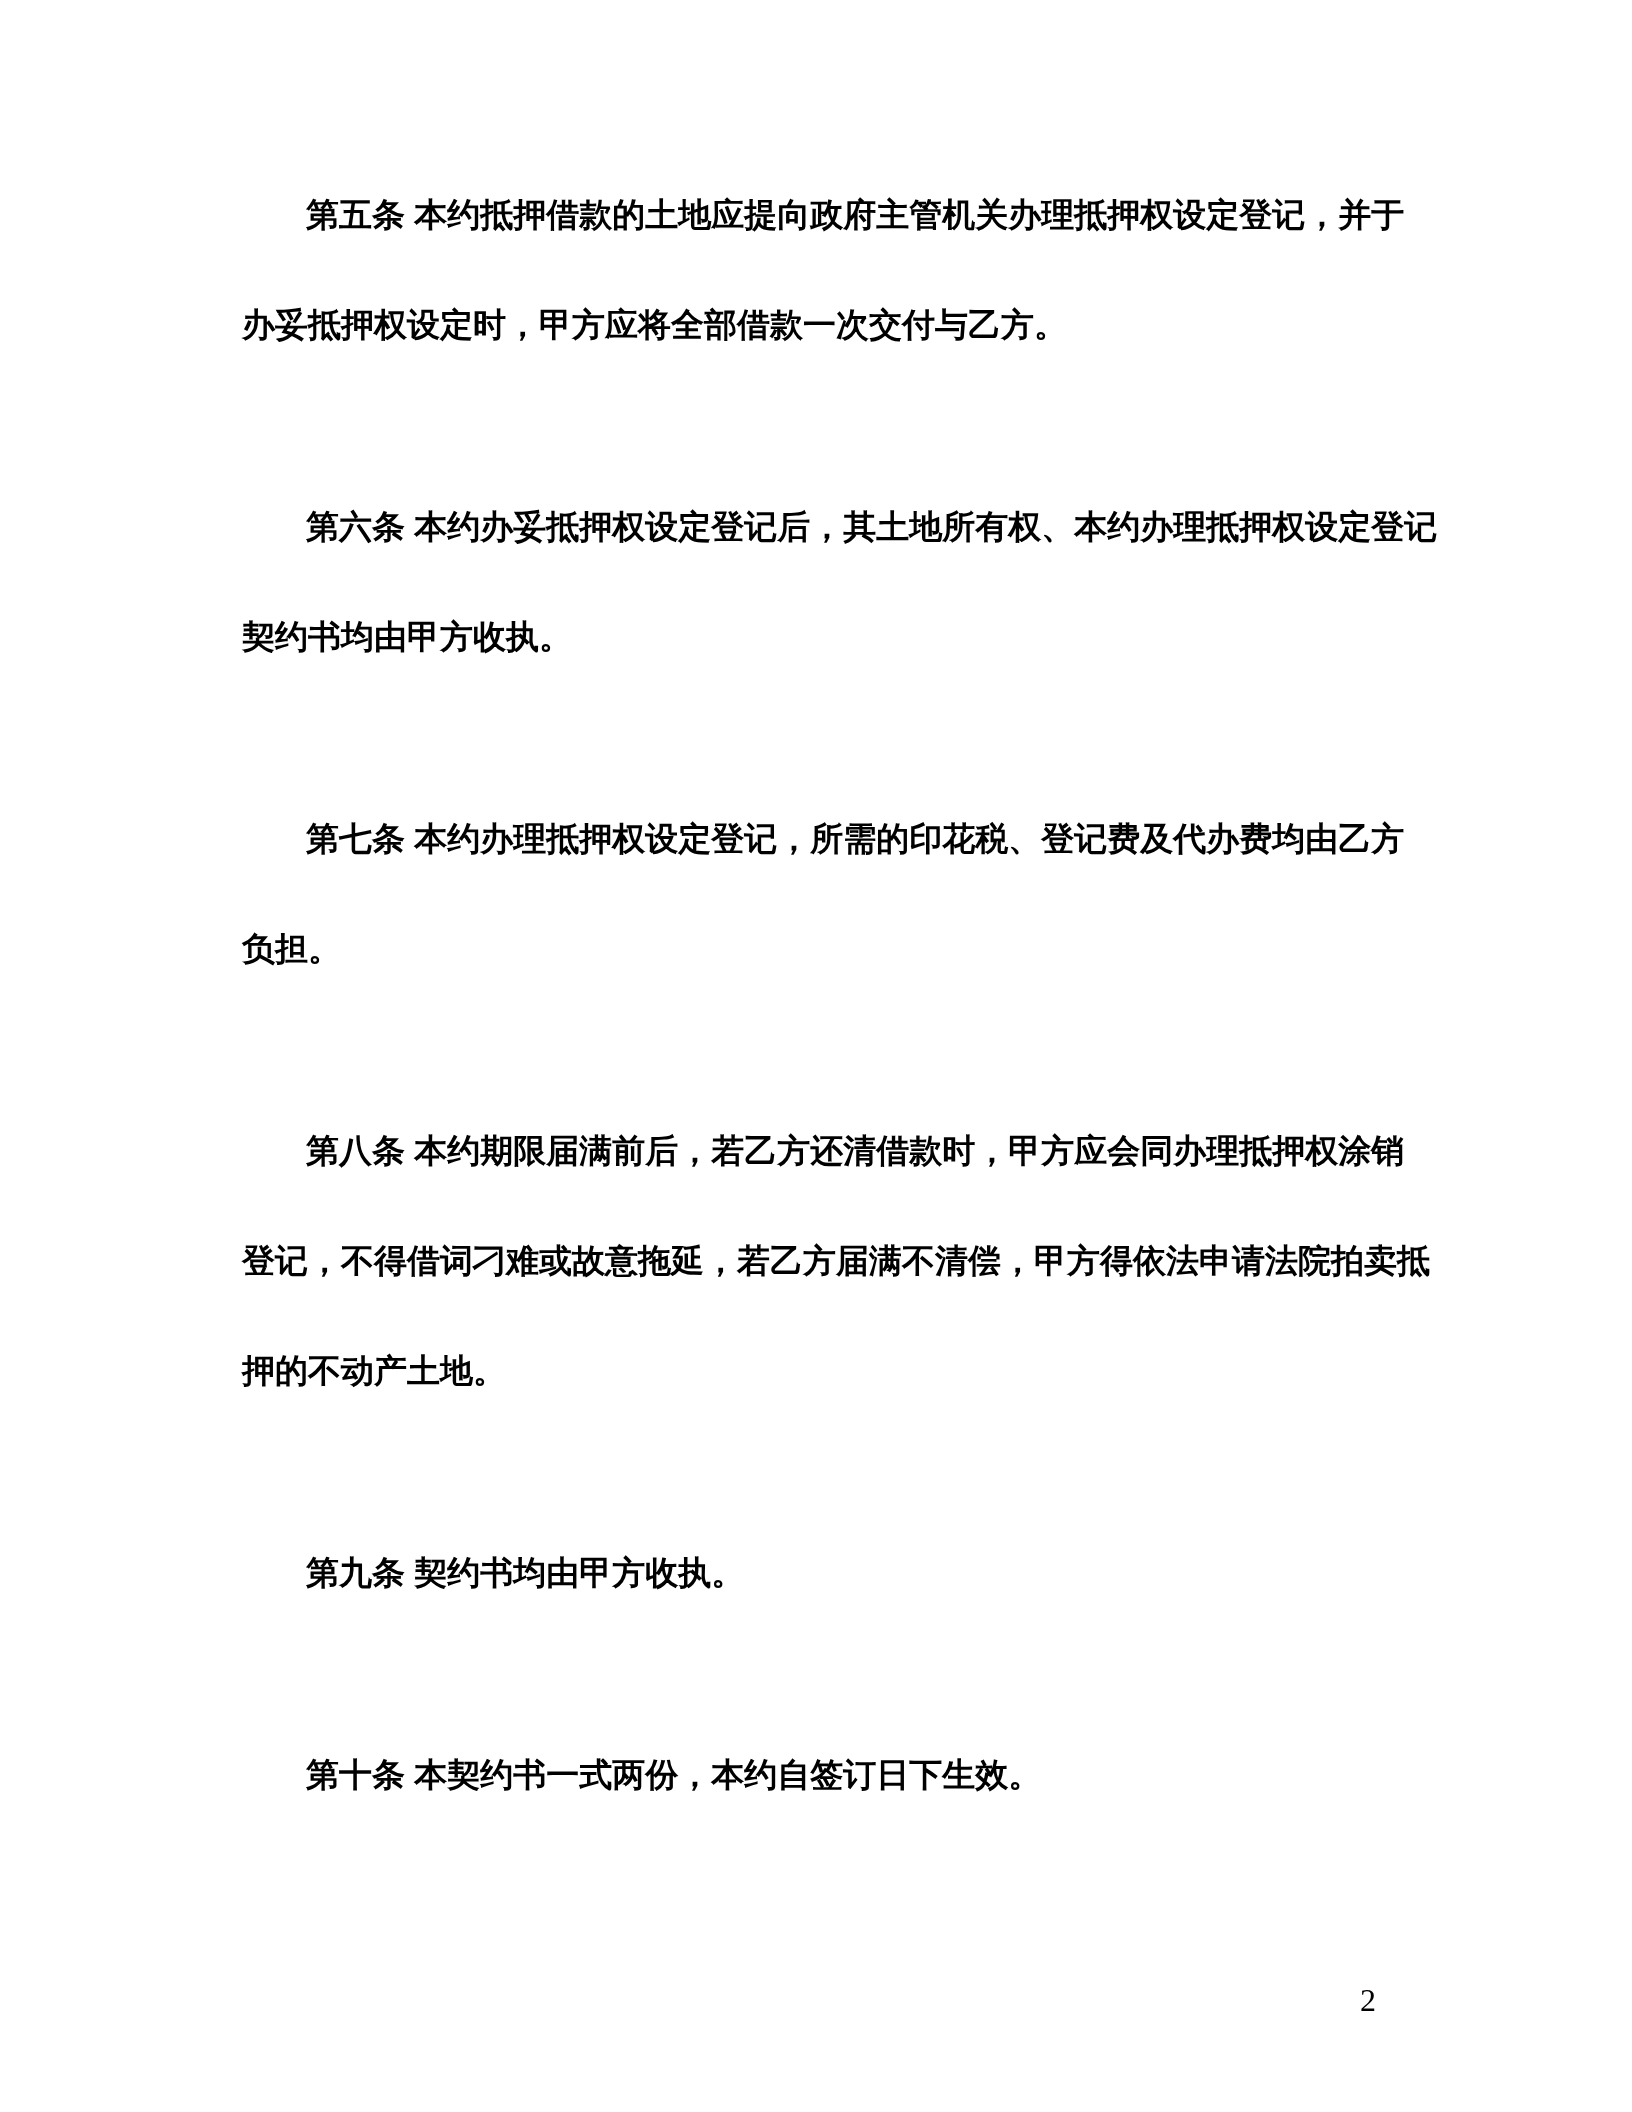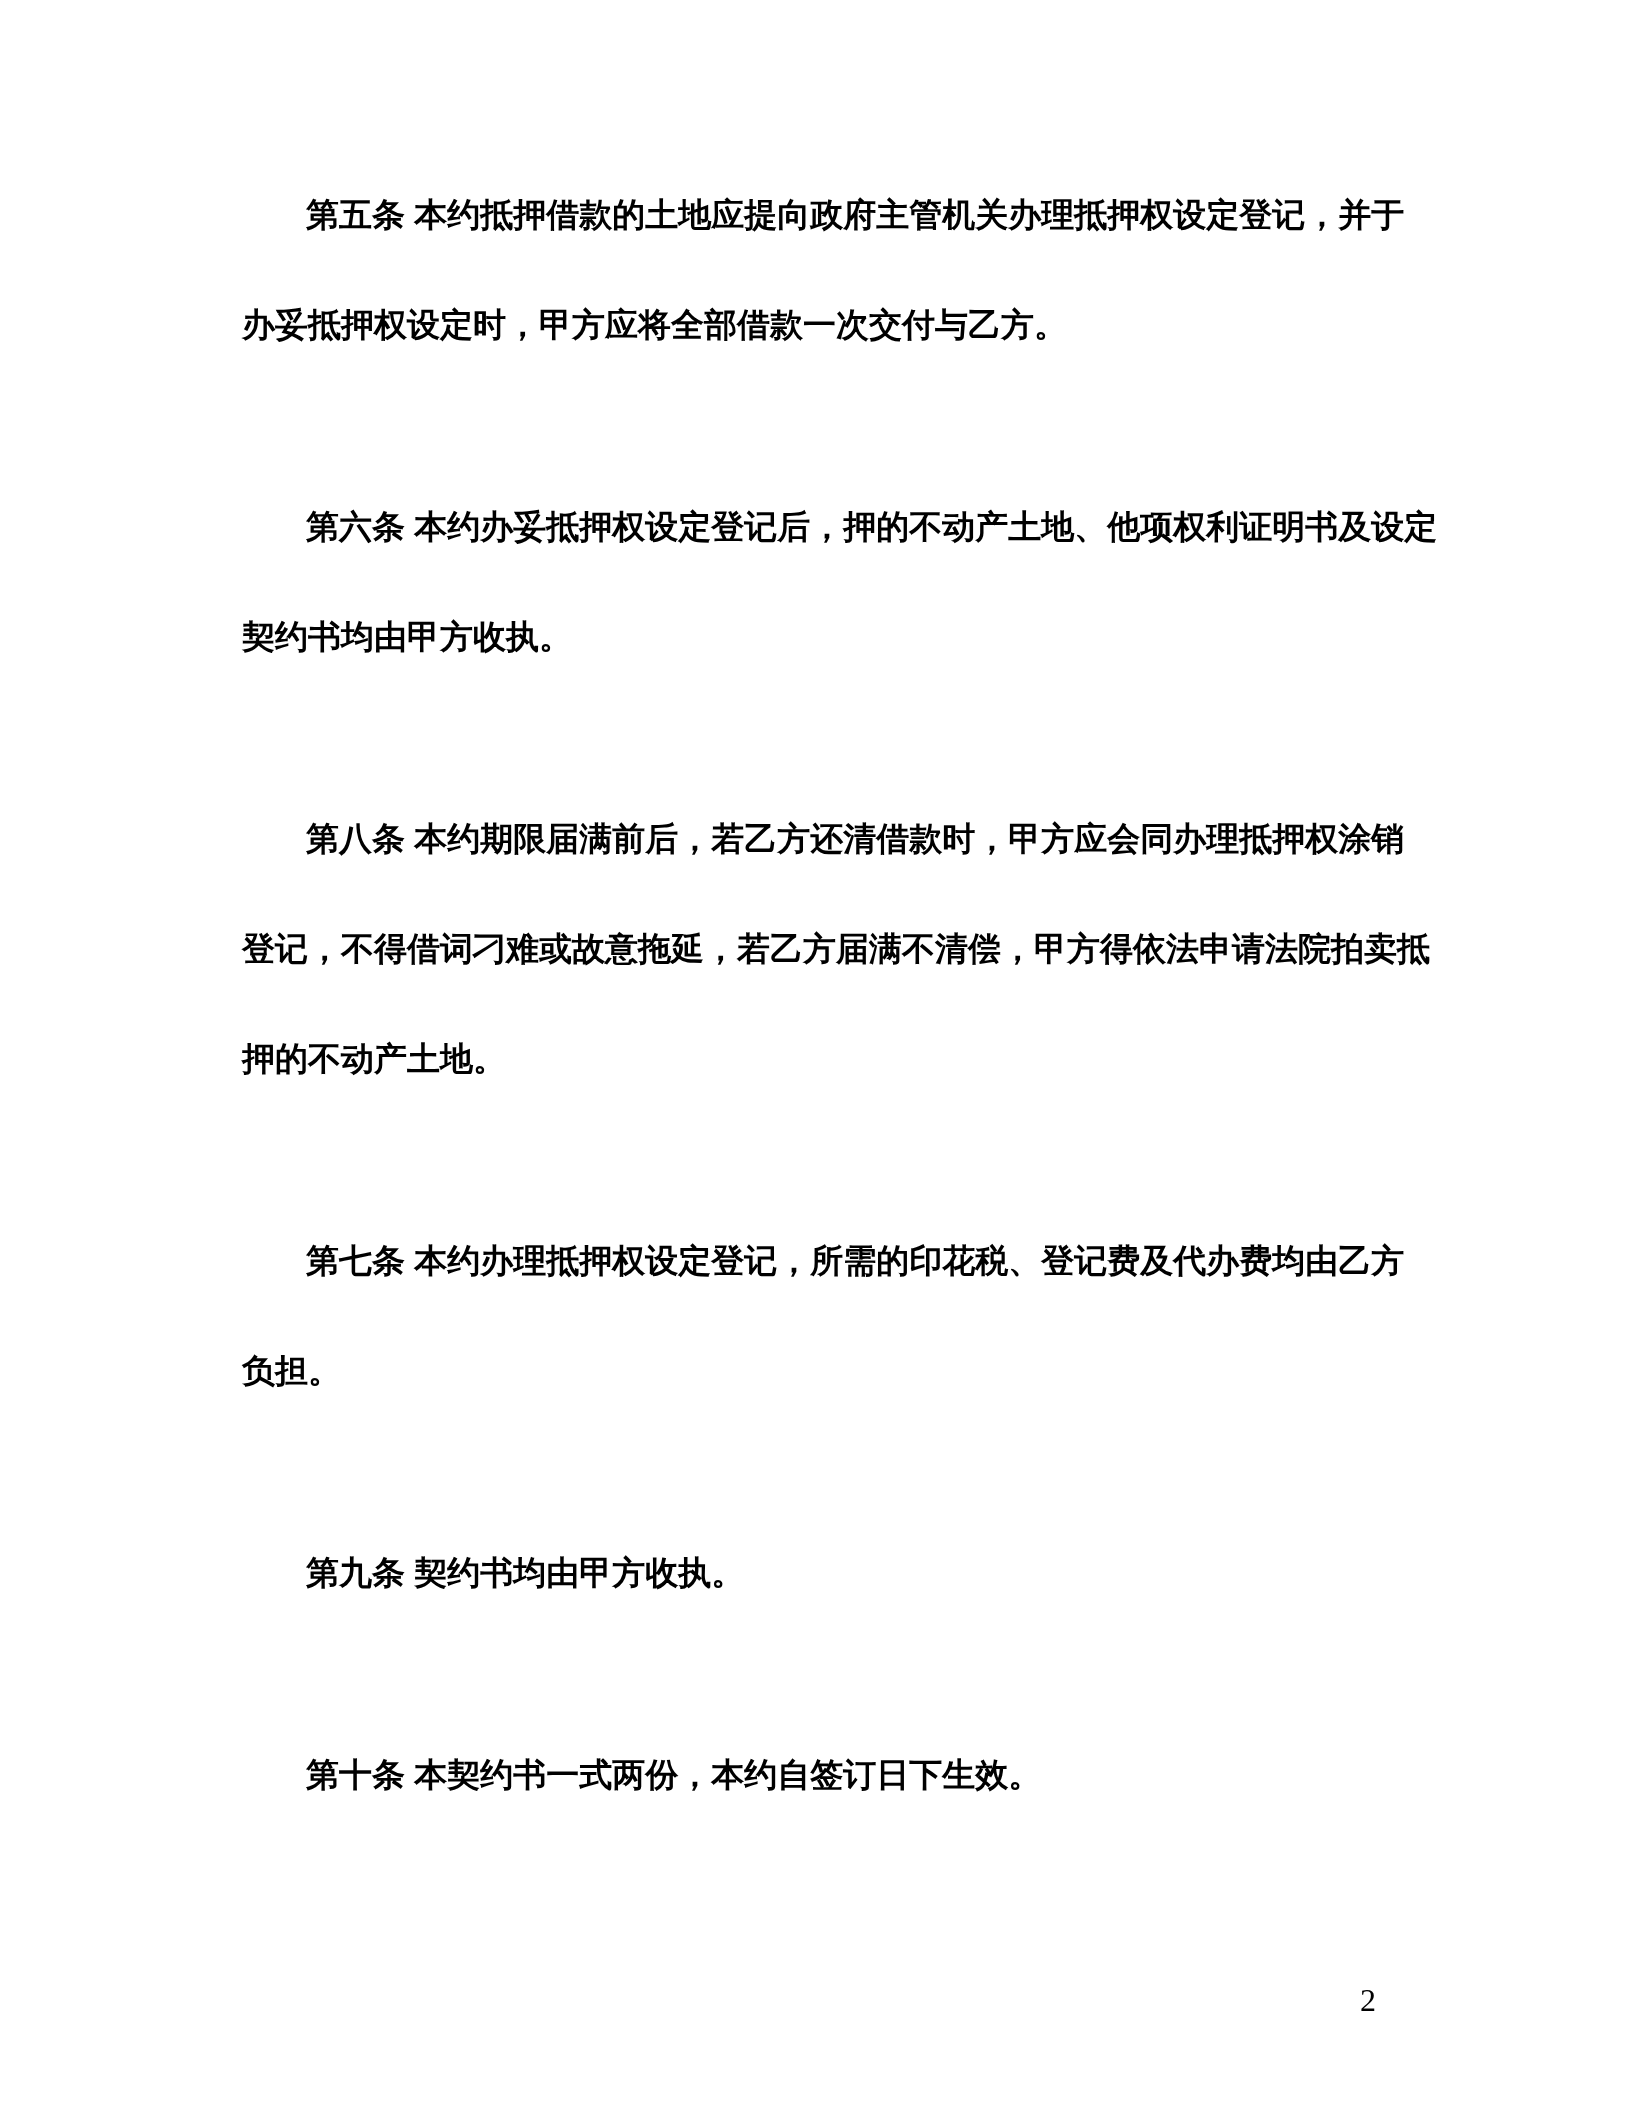--- a/index.html
+++ b/index.html
@@ -42,25 +42,25 @@
     color: #000000;
   }
 </style>
 </head>
 <body>
 
 <div class="page">
   <div class="content">
     <p class="clause">第五条 本约抵押借款的土地应提向政府主管机关办理抵押权设定登记，并于
 办妥抵押权设定时，甲方应将全部借款一次交付与乙方。</p>
-    <p class="clause">第六条 本约办妥抵押权设定登记后，押的不动产土地、他项权利证明书及设定
+    <p class="clause">第六条 本约办妥抵押权设定登记后，其土地所有权、本约办理抵押权设定登记
 契约书均由甲方收执。</p>
+    <p class="clause">第七条 本约办理抵押权设定登记，所需的印花税、登记费及代办费均由乙方
+负担。</p>
     <p class="clause">第八条 本约期限届满前后，若乙方还清借款时，甲方应会同办理抵押权涂销
 登记，不得借词刁难或故意拖延，若乙方届满不清偿，甲方得依法申请法院拍卖抵
 押的不动产土地。</p>
-    <p class="clause">第七条 本约办理抵押权设定登记，所需的印花税、登记费及代办费均由乙方
-负担。</p>
     <p class="clause">第九条 契约书均由甲方收执。</p>
     <p class="clause">第十条 本契约书一式两份，本约自签订日下生效。</p>
   </div>
 
   <div class="page-number">2</div>
 </div>
 
 </body></html>

